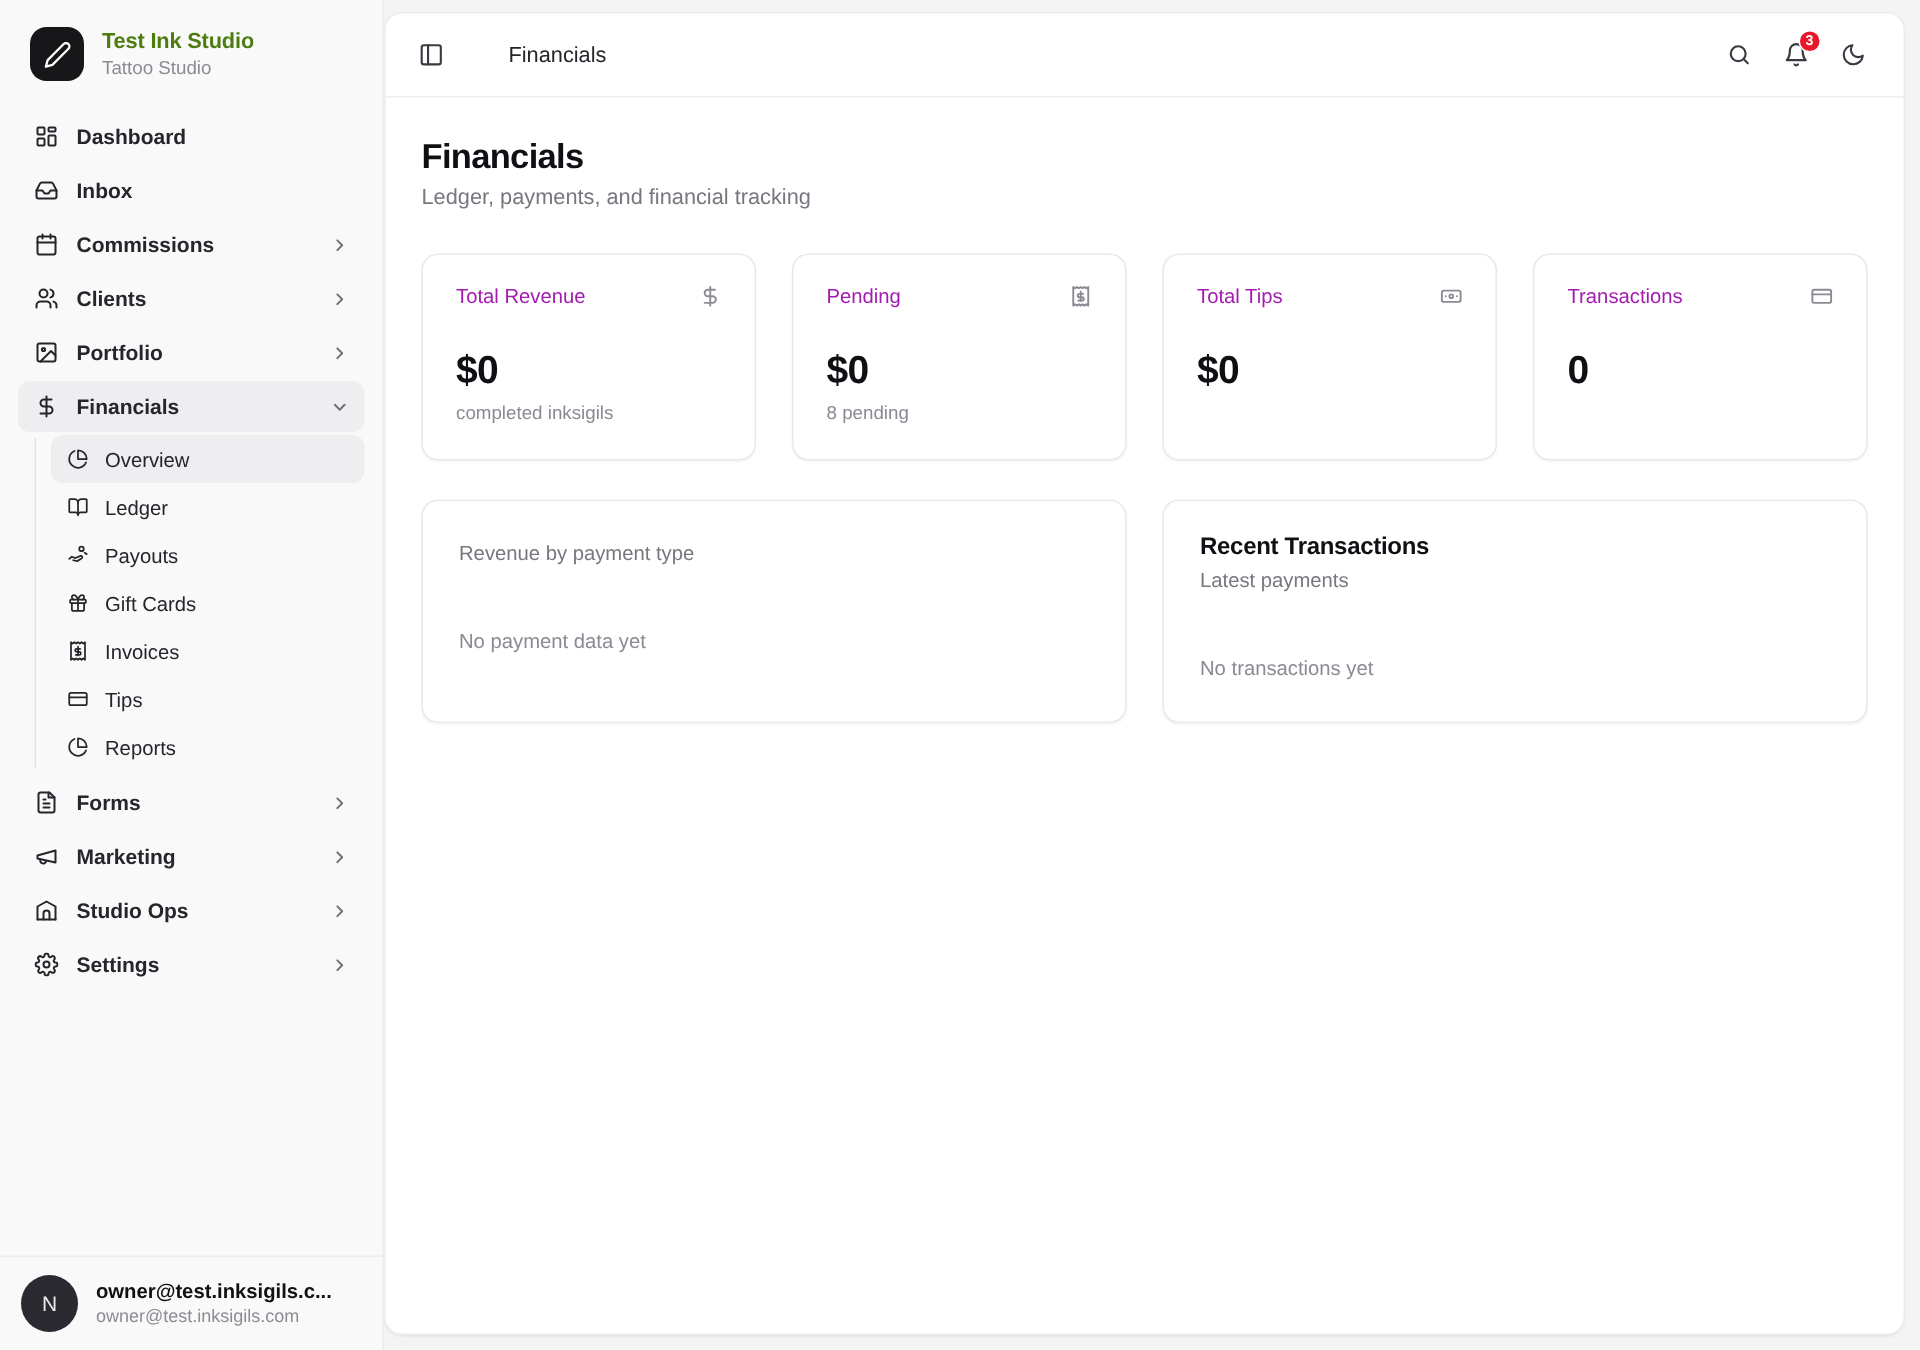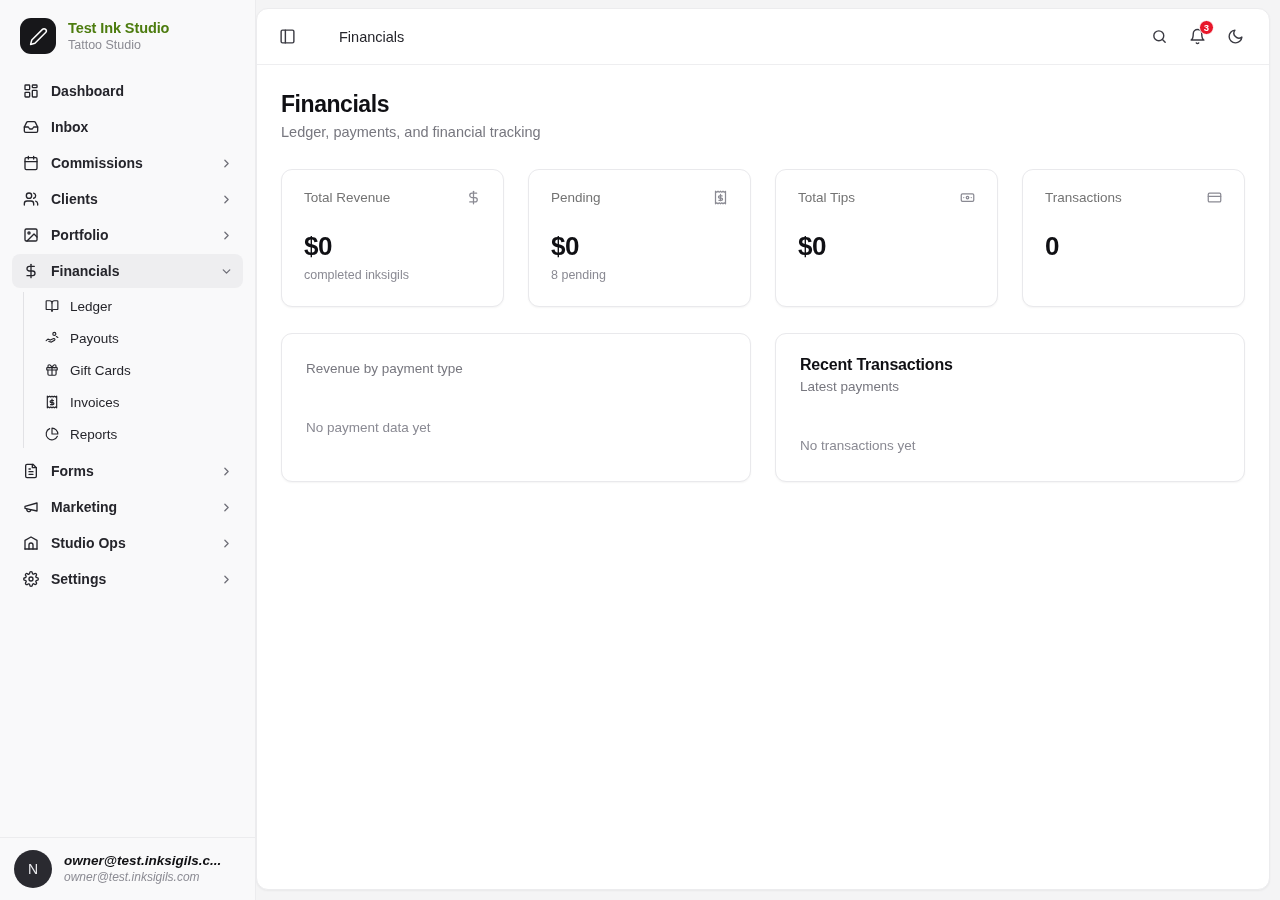--- a/index.html
+++ b/index.html
@@ -63,21 +63,21 @@
     border-top: 1px solid #ececee;
     padding: 12px 14px; display: flex; align-items: center; gap: 12px;
     cursor: pointer;
   }
   .avatar {
     width: 38px; height: 38px; border-radius: 50%;
     background: #2a2a30; color: #e9e9ec;
     display: flex; align-items: center; justify-content: center;
     font-size: 14px; flex: 0 0 38px;
   }
-  .user-meta { display: flex; flex-direction: column; overflow: hidden; line-height: 1.3; font-style: italic; }
+  .user-meta { display: flex; flex-direction: column; overflow: hidden; line-height: 1.3; }
   .user-name { font-size: 13.5px; font-weight: 700; color: #111114; white-space: nowrap; }
   .user-mail { font-size: 12px; color: #8b8b93; white-space: nowrap; }
 
   
   .main-wrap { flex: 1 1 auto; padding: 8px 10px 10px 0; }
   .main {
     background: #ffffff; height: 882px; border-radius: 12px;
     border: 1px solid #ececee;
     box-shadow: 0 1px 2px rgba(17,17,20,.05);
     display: flex; flex-direction: column; overflow: hidden;
@@ -106,21 +106,21 @@
   .page-title { font-size: 23px; font-weight: 700; color: #101014; letter-spacing: -.45px; }
   .page-sub { font-size: 14.5px; color: #77777f; margin-top: 6px; }
 
   .stats { display: grid; grid-template-columns: repeat(4, 1fr); gap: 24px; margin-top: 29px; }
   .card {
     background: #fff; border: 1px solid #e9e9ec; border-radius: 11px;
     box-shadow: 0 1px 2px rgba(17,17,20,.045);
     padding: 20px 22px 22px 22px;
   }
   .card-head { display: flex; align-items: center; justify-content: space-between; }
-  .card-label { font-size: 13.5px; color: #737373; }
+  .card-label { font-size: 13.5px; color: #a21caf; }
   .card-ico { color: #8a8a93; display: flex; align-items: center; }
   .card-value { font-size: 26px; font-weight: 700; color: #101014; margin-top: 26px; letter-spacing: -.5px; }
   .card-foot { font-size: 12.5px; color: #8a8a93; margin-top: 6px; }
   .card-value.solo { margin-bottom: 22px; }
 
   .panels { display: grid; grid-template-columns: 1fr 1fr; gap: 24px; margin-top: 26px; }
   .panel {
     background: #fff; border: 1px solid #e9e9ec; border-radius: 11px;
     box-shadow: 0 1px 2px rgba(17,17,20,.045);
     padding: 22px 24px 28px 24px; min-height: 144px;
@@ -230,20 +230,29 @@
         <span class="label">Financials</span>
         <span class="chev">
           <svg width="13" height="13" viewBox="0 0 24 24" fill="none" stroke="currentColor" stroke-width="2.4" stroke-linecap="round" stroke-linejoin="round">
               <path d="m6 9 6 6 6-6"></path>
             </svg>
         </span>
       </div>
 
       <div class="submenu">
 
+        <div class="sub-item active">
+          <span class="ico">
+            <svg width="14" height="14" viewBox="0 0 24 24" fill="none" stroke="currentColor" stroke-width="2" stroke-linecap="round" stroke-linejoin="round">
+                <path d="M21.21 15.89A10 10 0 1 1 8 2.83"></path>
+                <path d="M22 12A10 10 0 0 0 12 2v10z"></path>
+              </svg>
+          </span>
+          <span>Overview</span>
+        </div>
 
         <div class="sub-item">
           <span class="ico">
             <svg width="14" height="14" viewBox="0 0 24 24" fill="none" stroke="currentColor" stroke-width="2" stroke-linecap="round" stroke-linejoin="round">
                 <path d="M12 7v14"></path>
                 <path d="M3 18a1 1 0 0 1-1-1V4a1 1 0 0 1 1-1h5a4 4 0 0 1 4 4 4 4 0 0 1 4-4h5a1 1 0 0 1 1 1v13a1 1 0 0 1-1 1h-6a3 3 0 0 0-3 3 3 3 0 0 0-3-3z"></path>
               </svg>
           </span>
           <span>Ledger</span>
         </div>
@@ -274,20 +283,29 @@
           <span class="ico">
             <svg width="14" height="14" viewBox="0 0 24 24" fill="none" stroke="currentColor" stroke-width="2" stroke-linecap="round" stroke-linejoin="round">
                 <path d="M4 2v20l2-1.5L8 22l2-1.5L12 22l2-1.5L16 22l2-1.5L20 22V2l-2 1.5L16 2l-2 1.5L12 2l-2 1.5L8 2 6 3.5Z"></path>
                 <path d="M12 7v10M14.5 9.5h-4a1.75 1.75 0 0 0 0 3.5h3a1.75 1.75 0 0 1 0 3.5h-4"></path>
               </svg>
           </span>
           <span>Invoices</span>
         </div>
 
 
+        <div class="sub-item">
+          <span class="ico">
+            <svg width="14" height="14" viewBox="0 0 24 24" fill="none" stroke="currentColor" stroke-width="2" stroke-linecap="round" stroke-linejoin="round">
+                <rect x="2" y="5" width="20" height="14" rx="2"></rect>
+                <path d="M2 10h20"></path>
+              </svg>
+          </span>
+          <span>Tips</span>
+        </div>
 
         <div class="sub-item">
           <span class="ico">
             <svg width="14" height="14" viewBox="0 0 24 24" fill="none" stroke="currentColor" stroke-width="2" stroke-linecap="round" stroke-linejoin="round">
                 <path d="M21.21 15.89A10 10 0 1 1 8 2.83"></path>
                 <path d="M22 12A10 10 0 0 0 12 2v10z"></path>
               </svg>
           </span>
           <span>Reports</span>
         </div>

